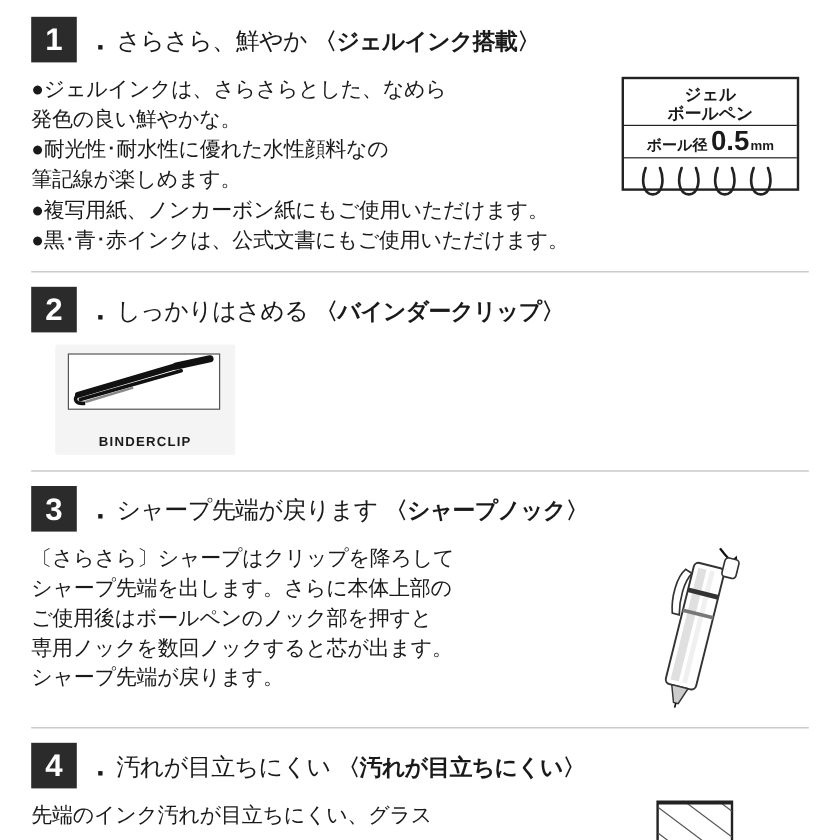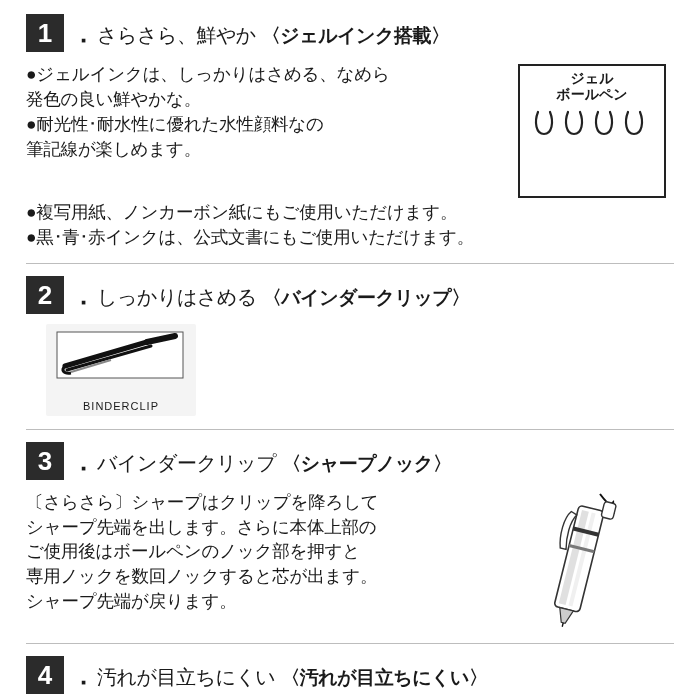--- a/index.html
+++ b/index.html
@@ -95,21 +95,21 @@
 
   .divider {
     border: none;
     border-top: 1px solid #bdbdbd;
     margin: 13px 0 12px 0;
   }
 
   
   .fig1 {
     width: 148px;
-    height: 134px;
+    height: 95px;
     border: 2px solid #222;
     margin-left: 22px;
     margin-top: 2px;
     box-sizing: border-box;
     display: flex;
     flex-direction: column;
     align-items: center;
     padding-top: 4px;
   }
   .fig1 .f1-l1 {
@@ -169,21 +169,21 @@
     position: relative;
     display: flex;
     flex-direction: column;
     align-items: center;
     justify-content: flex-end;
     padding-bottom: 4px;
     box-sizing: border-box;
   }
   .fig2 .f2-caption {
     font-size: 11px;
-    font-weight: normal;
+    font-weight: bold;
     letter-spacing: 1px;
   }
 
   
   .sec3 .cols {
     display: flex;
     align-items: flex-start;
   }
   .sec3 .text-col {
     width: 470px;
@@ -222,29 +222,34 @@
       <div class="sec-num">1</div>
       <div class="sec-title-wrap">
         <span class="sec-dot">．</span>
         <span class="sec-title">さらさら、鮮やか</span>
         <span class="sec-sub">〈ジェルインク搭載〉</span>
       </div>
     </div>
 
     <div class="cols">
       <div class="text-col body-text">
-        <p class="bullet-line">●ジェルインクは、しっかりはさめる、なめら</p>
+        <p class="bullet-line">●ジェルインクは、さらさらとした、なめら</p>
         <p>発色の良い鮮やかな。</p>
         <p class="bullet-line">●耐光性･耐水性に優れた水性顔料なの</p>
         <p>筆記線が楽しめます。</p>
       </div>
 
       <div class="fig1">
         <div class="f1-l1">ジェル</div>
         <div class="f1-l2">ボールペン</div>
+        <div class="f1-ball">
+          <span class="f1-ball-label">ボール径</span>
+          <span class="f1-ball-val">0.5</span>
+          <span class="f1-ball-unit">mm</span>
+        </div>
         <div class="f1-scribble">
           <svg width="120" height="30" viewBox="0 0 120 30">
             <path d="M6 4 C2 14, 4 26, 12 26 C20 26, 22 14, 18 4
                      M36 4 C32 14, 34 26, 42 26 C50 26, 52 14, 48 4
                      M66 4 C62 14, 64 26, 72 26 C80 26, 82 14, 78 4
                      M96 4 C92 14, 94 26, 102 26 C110 26, 112 14, 108 4" fill="none" stroke="#222" stroke-width="2.2" stroke-linecap="round"></path>
           </svg>
         </div>
       </div>
     </div>
@@ -283,21 +288,21 @@
     </div>
   </div>
 
   <hr class="divider">
 
   <div class="section sec3">
     <div class="sec-head">
       <div class="sec-num">3</div>
       <div class="sec-title-wrap">
         <span class="sec-dot">．</span>
-        <span class="sec-title">バインダークリップ</span>
+        <span class="sec-title">シャープ先端が戻ります</span>
         <span class="sec-sub">〈シャープノック〉</span>
       </div>
     </div>
 
     <div class="cols">
       <div class="text-col body-text">
         <p>〔さらさら〕シャープはクリップを降ろして</p>
         <p>シャープ先端を出します。さらに本体上部の</p>
         <p>ご使用後はボールペンのノック部を押すと</p>
         <p>専用ノックを数回ノックすると芯が出ます。</p>

